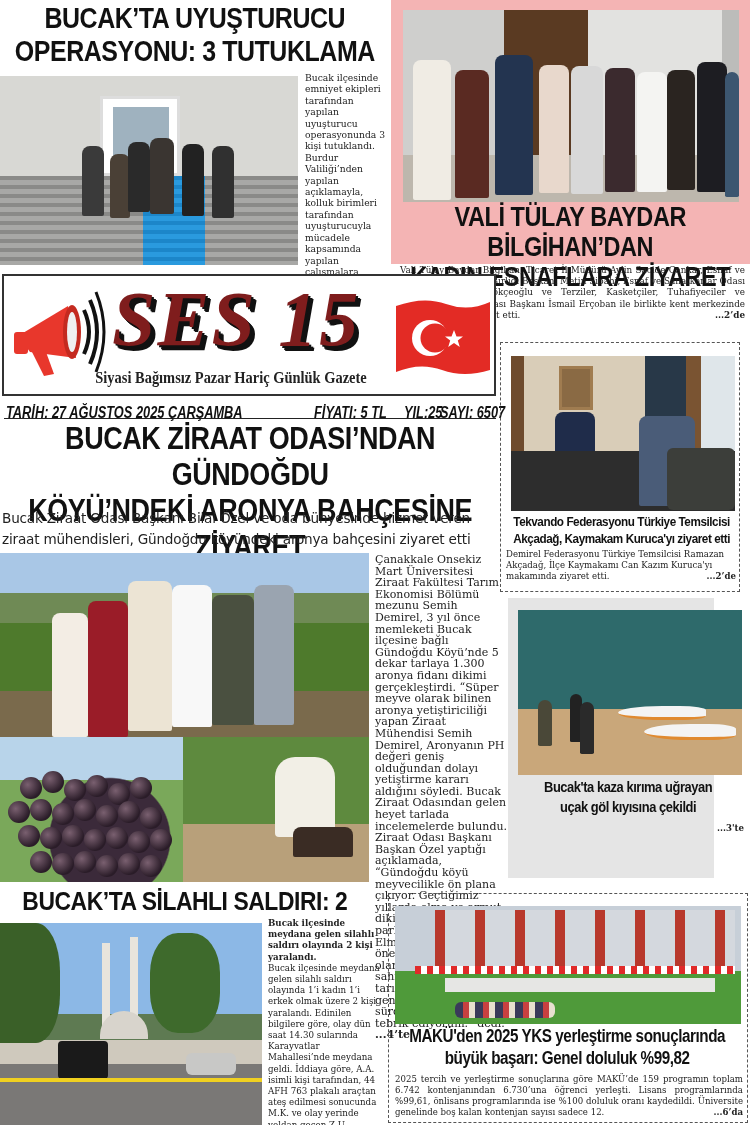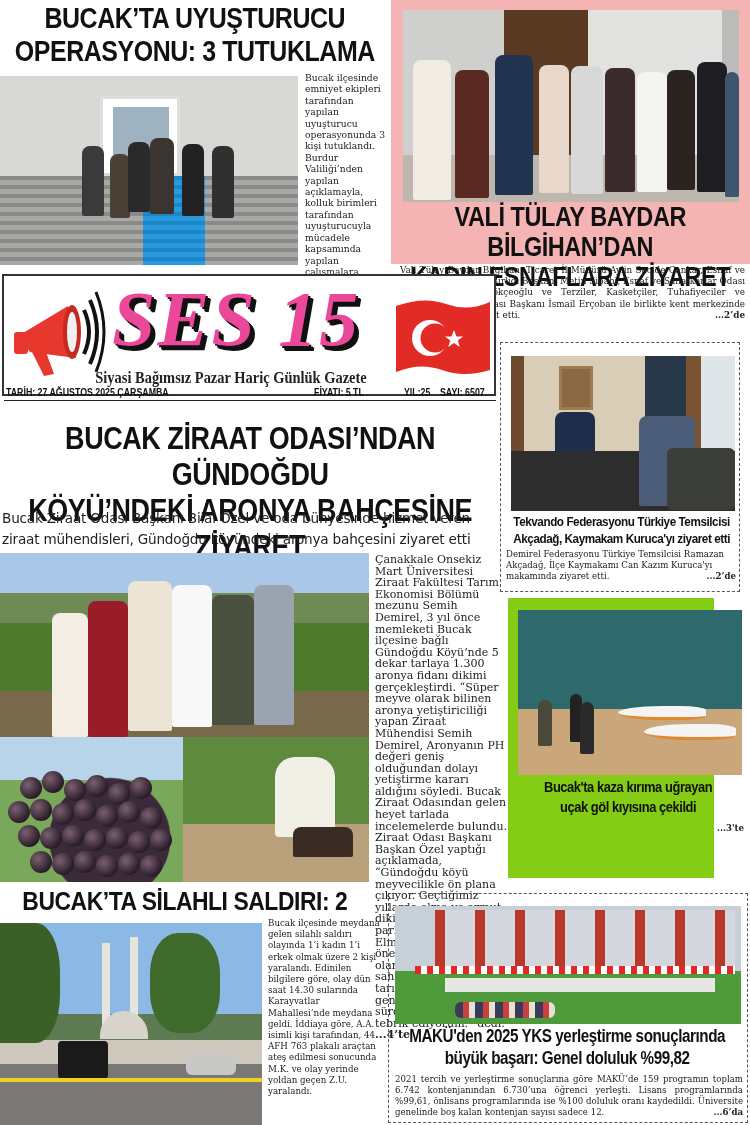--- a/index.html
+++ b/index.html
@@ -36,29 +36,29 @@
   #pink-photo { left: 12px; top: 10px; width: 336px; height: 192px;
     background: linear-gradient(90deg, #cfcfcd 0 30%, #5a3a22 30% 55%, #e2e2e0 55% 95%, #bcbcba 95%); }
   #pink-photo .floor { left: 0; top: 145px; width: 336px; height: 47px; background: #bdb7ad; }
   #pink-head { left: 0; top: 202px; width: 412px; font-size: 27px; line-height: 30px; transform: scaleX(0.87); }
   #pink-text { left: 400px; top: 265px; width: 345px; font-size: 8.8px; line-height: 11.2px; text-align: justify; }
 
   
   #masthead { left: 2px; top: 274px; width: 494px; height: 122px; border: 2px solid #333; background: #fff; }
   #megaphone { left: 6px; top: 12px; width: 96px; height: 92px; }
   #logo { left: 108px; top: 0px; width: 270px; height: 88px; font-family: "Liberation Serif", serif; font-weight: 700;
-    font-style: italic; font-size: 78px; color: #ec4899; letter-spacing: 2px;
+    font-style: italic; font-size: 78px; color: #7f1d1d; letter-spacing: 2px;
     text-shadow: 2px 2px 0 #111, 4px 4px 0 #111, 5px 5px 0 #111; white-space: nowrap; line-height: 86px; }
   #tagline { left: 62px; top: 92px; width: 330px; font-family: "Liberation Serif", serif; font-weight: 700; font-size: 17px;
     color: #222; text-align: center; transform: scaleX(0.85); transform-origin: center top; }
   #flag { left: 390px; top: 20px; width: 98px; height: 82px; }
 
   
-  #infobar { left: 4px; top: 385px; width: 492px; height: 16px; border-bottom: 1.5px solid #222;
-    font-family: "Liberation Sans", sans-serif; font-weight: 700; font-size: 11px; color: #111; }
+  #infobar { left: 4px; top: 403px; width: 492px; height: 16px; border-bottom: 1.5px solid #222;
+    font-family: "Liberation Sans", sans-serif; font-weight: 700; font-size: 16px; color: #111; font-style: italic; }
   #infobar span { position: absolute; top: 1px; transform: scaleX(0.8); transform-origin: left top; white-space: nowrap; }
 
   
   #main-head { left: 0; top: 421px; width: 575px; font-size: 31px; line-height: 36px; transform: scaleX(0.87); }
   #main-sub { left: 2px; top: 508px; width: 500px; font-family: "DejaVu Sans", sans-serif; font-size: 13.6px; line-height: 21px; color: #222; letter-spacing: -0.2px; }
   #main-photo { left: 0; top: 553px; width: 369px; height: 184px;
     background: linear-gradient(180deg, #a9c7e6 0 22%, #6f8a55 22% 38%, #4e7a2c 38% 75%, #7a6a4c 75%); }
   #main-photo2 { left: 0; top: 737px; width: 183px; height: 145px;
     background: radial-gradient(circle at 60% 70%, #3b2a3a 0 40%, transparent 41%), linear-gradient(180deg, #b8d4ea 0 30%, #7aa85a 30%); }
   #main-photo3 { left: 183px; top: 737px; width: 186px; height: 145px;
@@ -68,21 +68,21 @@
 
   
   #tek { left: 500px; top: 342px; width: 240px; height: 250px; }
   #tek-photo { left: 10px; top: 13px; width: 224px; height: 155px;
     background: linear-gradient(90deg, #6e4b2e 0 6%, #d9cdb8 6% 60%, #283848 60% 78%, #7a5432 78% 85%, #dfe6ea 85%); }
   #tek-photo .desk { left: 0; top: 95px; width: 224px; height: 60px; background: #2d2d2d; }
   #tek-head { left: 4px; top: 170px; width: 265px; font-size: 13.3px; line-height: 17px; transform: scaleX(0.88); }
   #tek-text { left: 5px; top: 206px; width: 230px; font-size: 8.6px; line-height: 11px; }
 
   
-  #green { left: 508px; top: 598px; width: 206px; height: 280px; background: #84cc16; }
+  #green { left: 508px; top: 598px; width: 206px; height: 280px; background: #e5e5e5; }
   #green-photo { left: 10px; top: 12px; width: 224px; height: 165px;
     background: linear-gradient(180deg, #2e6a6b 0 60%, #c9a77a 60%); }
   #green-head { left: 4px; top: 179px; width: 270px; font-size: 15px; line-height: 19.5px; transform: scaleX(0.86); }
   #green-text { left: 5px; top: 225px; width: 231px; font-size: 8.6px; line-height: 11.2px; }
 
   
   #sil-head { left: 0; top: 885px; width: 420px; font-size: 26px; line-height: 32px; transform: scaleX(0.88); }
   #sil-photo { left: 0; top: 923px; width: 262px; height: 202px;
     background: linear-gradient(180deg, #8cb8e6 0 45%, #5e7a52 45% 58%, #cfc9bd 58% 70%, #7a7876 70%); }
   #sil-text { left: 268px; top: 918px; width: 114px; font-size: 8.7px; line-height: 11.2px; }
@@ -264,32 +264,33 @@
   <div class="abs" style="left:102px;top:20px;width:8px;height:90px;background:#e8e4dc"></div>
   <div class="abs" style="left:130px;top:14px;width:8px;height:96px;background:#e8e4dc"></div>
   <div class="abs" style="left:100px;top:88px;width:48px;height:28px;background:#d8d4cc;border-radius:24px 24px 0 0"></div>
   <div class="abs" style="left:150px;top:10px;width:70px;height:100px;background:#3e6a2c;border-radius:40%"></div>
   <div class="abs" style="left:0;top:0;width:60px;height:120px;background:#3a6028;border-radius:0 40% 40% 0"></div>
   <div class="abs" style="left:58px;top:118px;width:50px;height:38px;background:#1a1a1a;border-radius:4px"></div>
   <div class="abs" style="left:186px;top:130px;width:50px;height:22px;background:#c8c8c6;border-radius:6px"></div>
   <div class="abs" style="left:0;top:155px;width:262px;height:4px;background:#f0d020"></div>
 </div>
 <div class="abs body-txt" id="sil-text">
+  <b>Bucak ilçesinde meydana gelen silahlı saldırı olayında 2 kişi yaralandı.</b>
   <span>Bucak ilçesinde meydana gelen silahlı saldırı olayında 1’i kadın 1’i erkek olmak üzere 2 kişi yaralandı. Edinilen bilgilere göre, olay dün saat 14.30 sularında Karayvatlar Mahallesi’nde meydana geldi. İddiaya göre, A.A. isimli kişi tarafından, 44 AFH 763 plakalı araçtan ateş edilmesi sonucunda M.K. ve olay yerinde yoldan geçen Z.U. yaralandı.</span>
   
 </div>
 
 <div class="abs dashed" id="maku">
   <div class="abs photo" id="maku-photo">
     <div class="abs" style="left:40px;top:4px;width:300px;height:58px;background:repeating-linear-gradient(90deg,#b8382c 0 10px,#d4d8de 10px 40px)"></div>
     <div class="abs" style="left:20px;top:60px;width:320px;height:8px;background:repeating-linear-gradient(90deg,#e02a2a 0 6px,#fff 6px 12px)"></div>
     <div class="abs" style="left:50px;top:72px;width:270px;height:14px;background:#e6e6e4"></div>
     <div class="abs" style="left:60px;top:96px;width:100px;height:16px;background:repeating-linear-gradient(90deg,#3a3a5a 0 8px,#c84040 8px 14px,#e8e0d0 14px 20px);border-radius:6px"></div>
   </div>
   <div class="abs headline" id="maku-head">
     <div>MAKÜ'den 2025 YKS yerleştirme sonuçlarında</div>
     <div>büyük başarı: Genel doluluk %99,82</div>
   </div>
   <div class="abs body-txt" id="maku-text">
-    <span>2021 tercih ve yerleştirme sonuçlarına göre MAKÜ’de 159 programın toplam 6.742 kontenjanından 6.730’una öğrenci yerleşti. Lisans programlarında %99,61, önlisans programlarında ise %100 doluluk oranı kaydedildi. Üniversite genelinde boş kalan kontenjan sayısı sadece 12.</span>
+    <span>2025 tercih ve yerleştirme sonuçlarına göre MAKÜ’de 159 programın toplam 6.742 kontenjanından 6.730’una öğrenci yerleşti. Lisans programlarında %99,61, önlisans programlarında ise %100 doluluk oranı kaydedildi. Üniversite genelinde boş kalan kontenjan sayısı sadece 12.</span>
     <span class="ref">...6’da</span>
   </div>
 </div>
 
 </body></html>

